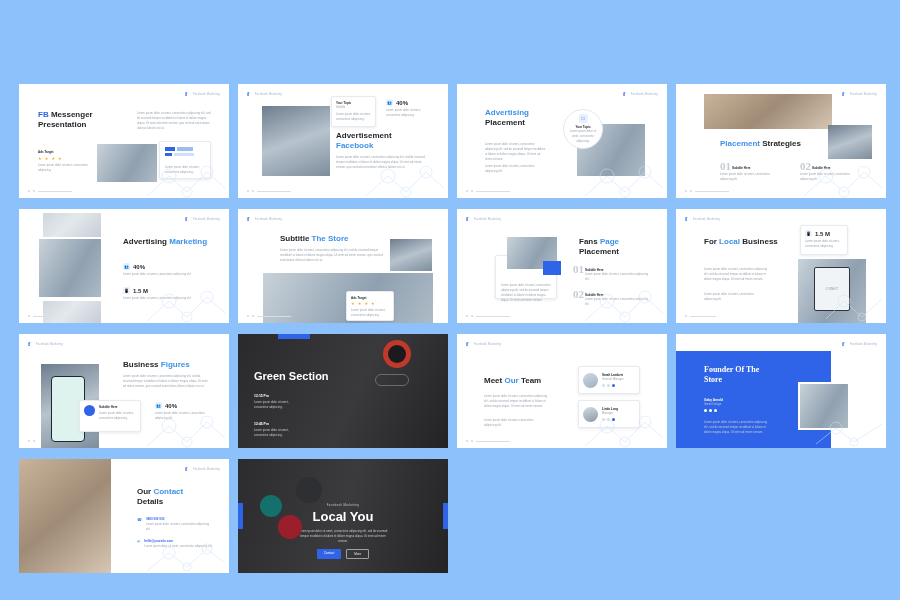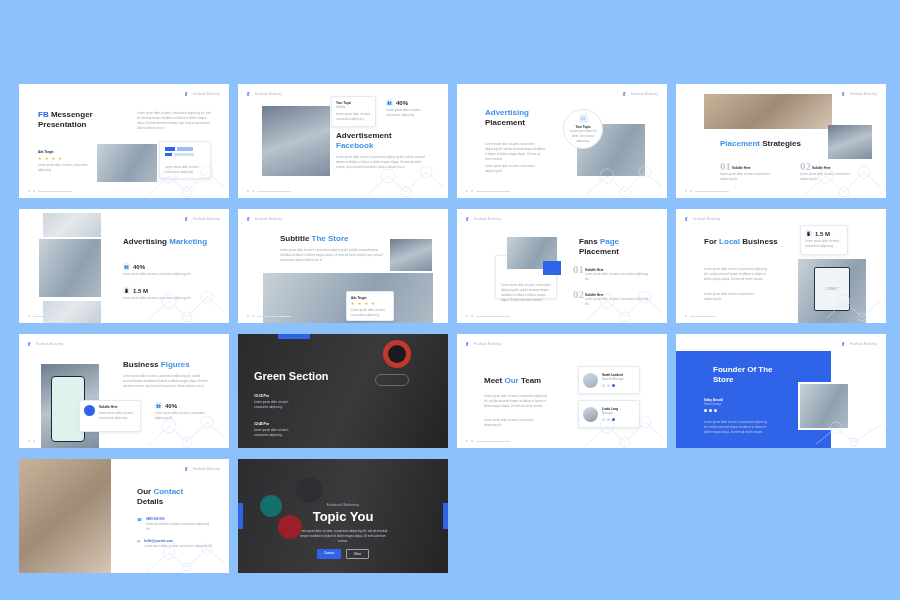--- a/index.html
+++ b/index.html
@@ -498,21 +498,21 @@
         </g>
       </svg>
   </div>
 
   <div class="slide">
     <div style="position:absolute;left:0;top:17px;width:155px;height:97px;background:#2f63e8;"></div>
     <div class="fb-brand">
       <span class="fb-f">f</span>
       <span>Facebook Marketing</span>
     </div>
-    <div class="h-title" style="position:absolute;left:37px;top:31px;color:#ffffff;">
+    <div class="h-title" style="position:absolute;left:28px;top:31px;color:#ffffff;font-family:Liberation Serif, serif;">
       <span>Founder Of The</span><br>
       <span>Store</span>
     </div>
     <div style="position:absolute;left:28px;top:64px;">
       <div class="sub-h" style="color:#ffffff;font-size:3.2px;">Gaby Arnold</div>
       <div class="lorem white">Green Design</div>
       <div class="soc-dots white" style="margin-top:2px;">
         <i class="on"></i>
           <i class="on"></i>
           <i class="on"></i>
@@ -561,21 +561,21 @@
           <circle cx="64" cy="6" r="5"></circle>
         </g>
       </svg>
   </div>
 
   <div class="slide dark">
     <div style="position:absolute;inset:0;background-image:linear-gradient(105deg,#2c2c2e 0%,#3b3b3e 50%,#242426 100%);"></div>
     <div style="position:absolute;left:0;top:44px;width:5px;height:26px;background:#2f63e8;"></div>
     <div style="position:absolute;right:0;top:44px;width:5px;height:26px;background:#2f63e8;"></div>
     <div style="position:absolute;left:0;right:0;top:44px;text-align:center;font-size:2.8px;color:#c6ccd3;letter-spacing:.4px;">Facebook Marketing</div>
-    <div style="position:absolute;left:0;right:0;top:50px;text-align:center;font-size:13px;font-weight:bold;color:#ffffff;">Topic You</div>
+    <div style="position:absolute;left:0;right:0;top:50px;text-align:center;font-size:13px;font-weight:bold;color:#ffffff;">Local You</div>
     <div class="lorem white" style="position:absolute;left:57px;width:96px;top:70px;text-align:center;">Lorem ipsum dolor sit amet, consectetur adipiscing elit, sed do eiusmod tempor incididunt ut labore et dolore magna aliqua. Ut enim ad minim veniam.</div>
     <div style="position:absolute;left:0;right:0;top:90px;display:flex;justify-content:center;gap:5px;">
       <span style="background:#2f63e8;color:#fff;font-size:3px;padding:2px 7px;border-radius:1px;">Contact</span>
       <span style="border:.5px solid #9aa1a9;color:#e4e7ea;font-size:3px;padding:2px 7px;border-radius:1px;">More</span>
     </div>
     <div style="position:absolute;left:58px;top:18px;width:26px;height:26px;border-radius:50%;background:#2d2f33;"></div>
     <div style="position:absolute;left:22px;top:36px;width:22px;height:22px;border-radius:50%;background:#14706a;"></div>
     <div style="position:absolute;left:40px;top:56px;width:24px;height:24px;border-radius:50%;background:#9b1f2a;"></div>
   </div>
 

